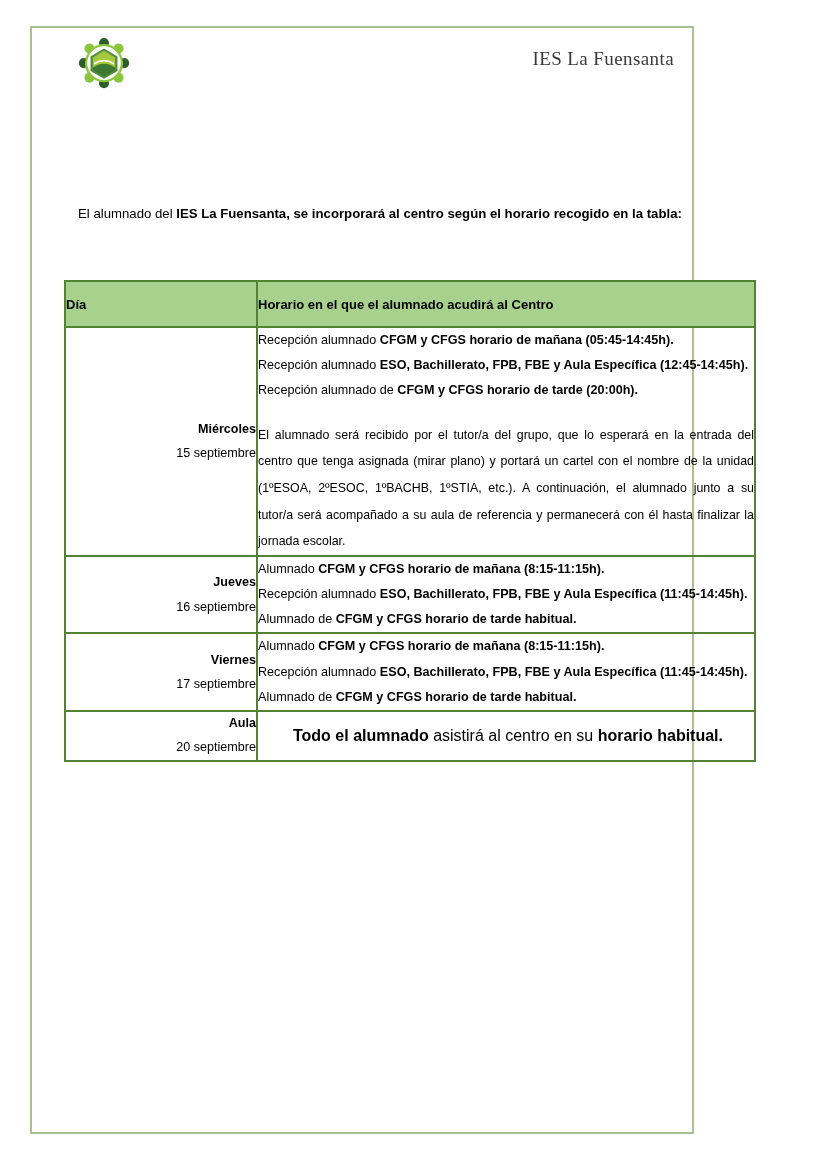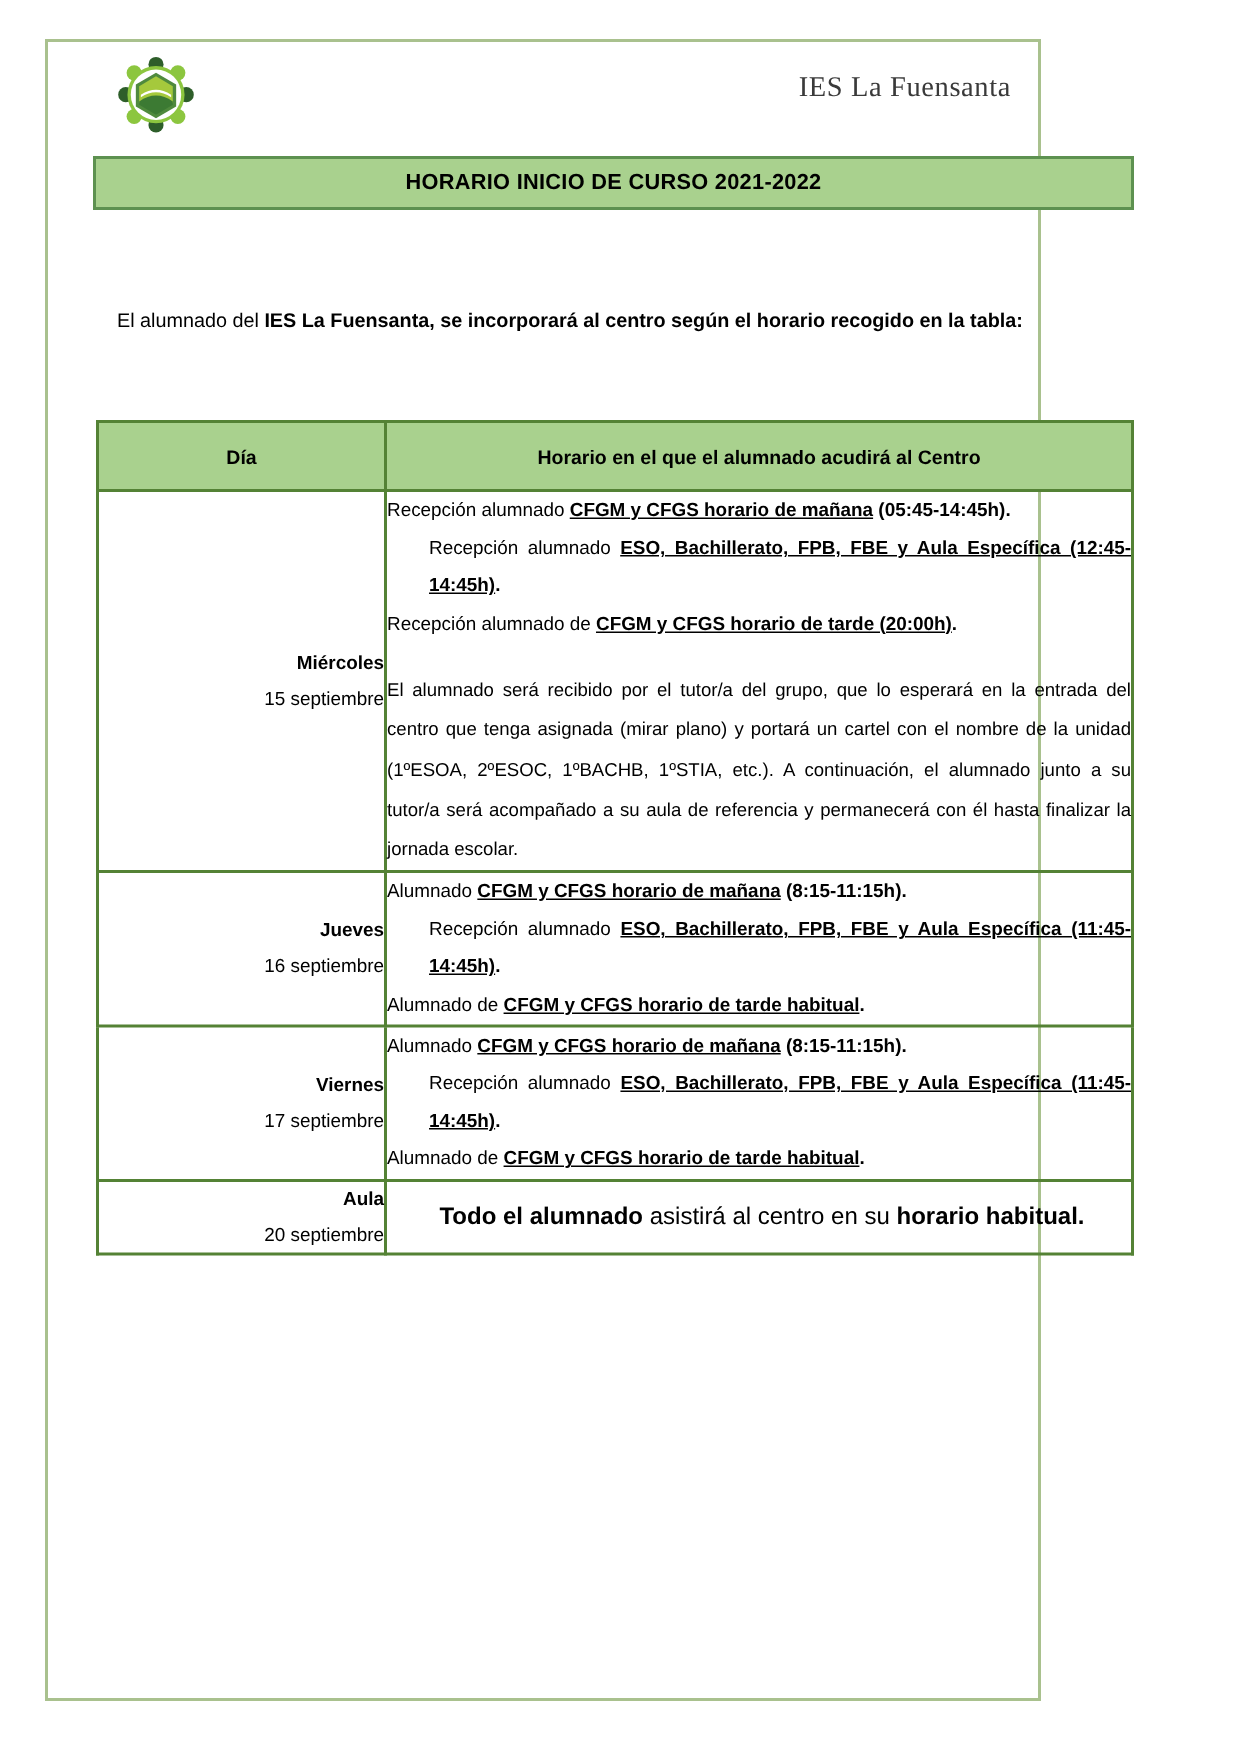--- a/index.html
+++ b/index.html
@@ -73,60 +73,60 @@
   table.sched td, table.sched th{
     border:2px solid #548235;
     padding:0;
     vertical-align:middle;
   }
   th.hd{
     background:#a9d18e;
     height:44px;
     font-size:13px;
     font-weight:bold;
-    text-align:center;
+    text-align:left;
   }
   .col-day{width:192px;}
   td.day{
     text-align:right;
     font-size:12.6px;
     line-height:1.95;
     padding:6px 4px;
   }
   td.day .dname{font-weight:bold;display:block;}
   td.day .ddate{font-weight:normal;display:block;}
   td.cell{
     padding:14px 10px 14px 12px;
     font-size:12.6px;
     line-height:2.0;
     text-align:justify;
   }
   td.cell p{margin:0;}
-  .u{ text-decoration:underline; font-weight:bold;}
+  .u{ font-weight:bold;}
   .b{ font-weight:bold;}
   .para{
     font-weight:normal;
     line-height:2.15;
     margin-top:18px !important;
     text-align:justify;
     font-size:12.4px;
   }
   .lastline{
     font-size:16px;
     text-align:center;
     padding-left:4px;
   }
   td.lastcell{
     padding:16px 10px 16px 14px;
   }
   td.day.lastday{
     line-height:1.9;
     font-size:12.6px;
   }
-  .jend{ text-align:justify; text-align-last:left;padding-left:28px; }
+  .jend{ text-align:justify; text-align-last:left; }
 </style>
 </head>
 <body>
 
 <div class="page">
 
   <div class="header">
     <div class="logo">
       <svg viewBox="0 0 100 100" width="56" height="56" aria-hidden="true">
         <g>
@@ -143,23 +143,20 @@
           <path d="M50 26 L74 40 L74 66 L50 80 L26 66 L26 40 Z" fill="#4f8a3d"></path>
           <path d="M50 30 L70 42 L70 62 L50 74 L30 62 L30 42 Z" fill="#a5c93c"></path>
           <path d="M30 60 Q50 46 70 60 L70 64 L50 76 L30 64 Z" fill="#3c7a33"></path>
           <path d="M32 52 Q50 40 68 52 L68 55 Q50 43 32 55 Z" fill="#ffffff"></path>
         </g>
       </svg>
     </div>
     <div class="school-name">IES La Fuensanta</div>
   </div>
 
-  <div class="banner">
-    <span class="banner-text">HORARIO INICIO DE CURSO 2021-2022</span>
-  </div>
 
   <div class="intro">
     <span class="lead">El alumnado del </span><span class="strong">IES La Fuensanta, se incorporará al centro según el horario recogido en la tabla:</span>
   </div>
 
   <table class="sched">
     <colgroup>
         <col class="col-day">
         <col>
       </colgroup>

